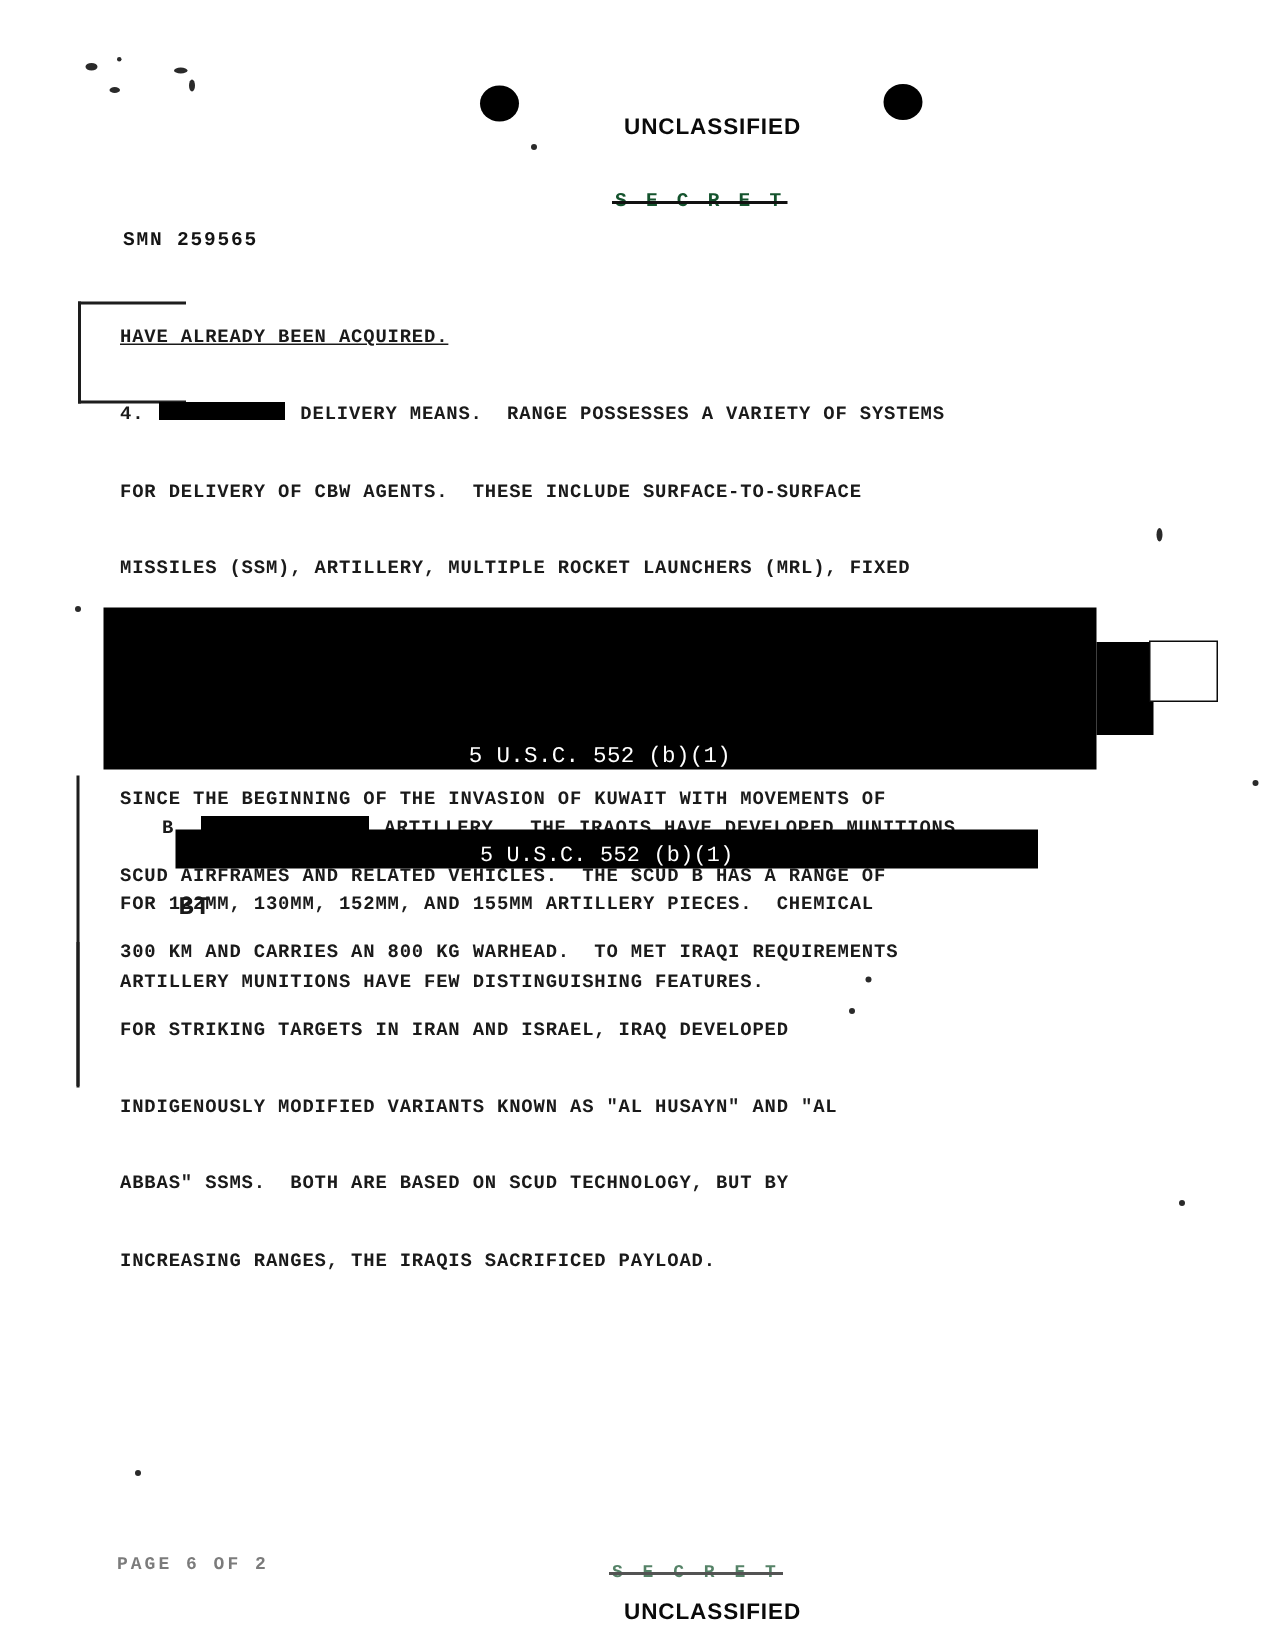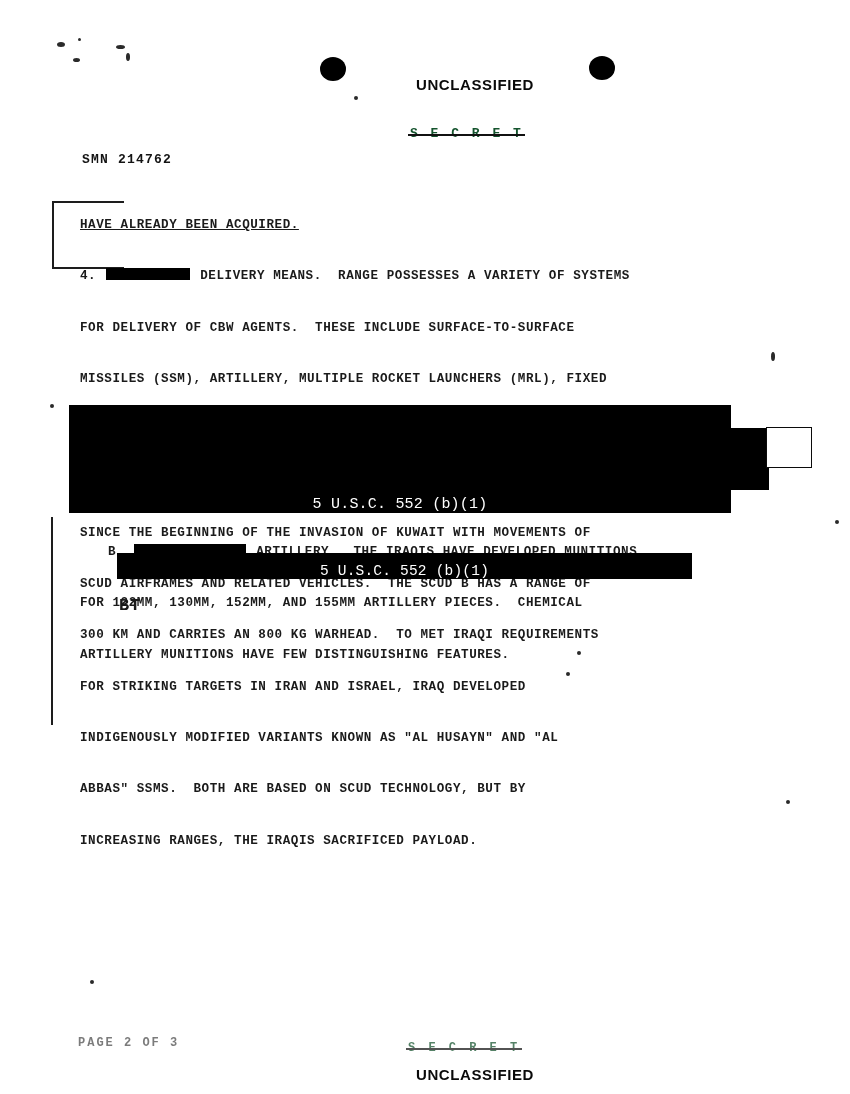--- a/index.html
+++ b/index.html
@@ -214,21 +214,21 @@
 
 <div class="page">
 
   <div class="punch-hole left"></div>
   <div class="punch-hole right"></div>
 
   <div class="classification top">UNCLASSIFIED</div>
 
   <div class="secret-stamp top">S E C R E T</div>
 
-  <div class="doc-id">SMN 214762</div>
+  <div class="doc-id">SMN 259565</div>
 
   <div class="hook"></div>
   <div class="vline v1"></div>
   <div class="vline v2"></div>
 
   <div class="speck" style="left:78px;  top:38px;  width:3px; height:3px;"></div>
   <div class="speck" style="left:57px;  top:42px;  width:8px; height:5px;"></div>
   <div class="speck" style="left:116px; top:45px;  width:9px; height:4px;"></div>
   <div class="speck" style="left:73px;  top:58px;  width:7px; height:4px;"></div>
   <div class="speck" style="left:126px; top:53px;  width:4px; height:8px;"></div>
@@ -269,17 +269,17 @@
     <span class="ln">ARTILLERY MUNITIONS HAVE FEW DISTINGUISHING FEATURES.</span>
   </div>
 
   <div class="redaction b2">
     <span class="label">5 U.S.C. 552 (b)(1)</span>
   </div>
 
 
   <div class="bt">BT</div>
 
-  <div class="footer-note">PAGE 2 OF 3</div>
+  <div class="footer-note">PAGE 6 OF 2</div>
   <div class="secret-stamp bottom">S E C R E T</div>
   <div class="classification bottom">UNCLASSIFIED</div>
 
 </div>
 
 </body></html>

